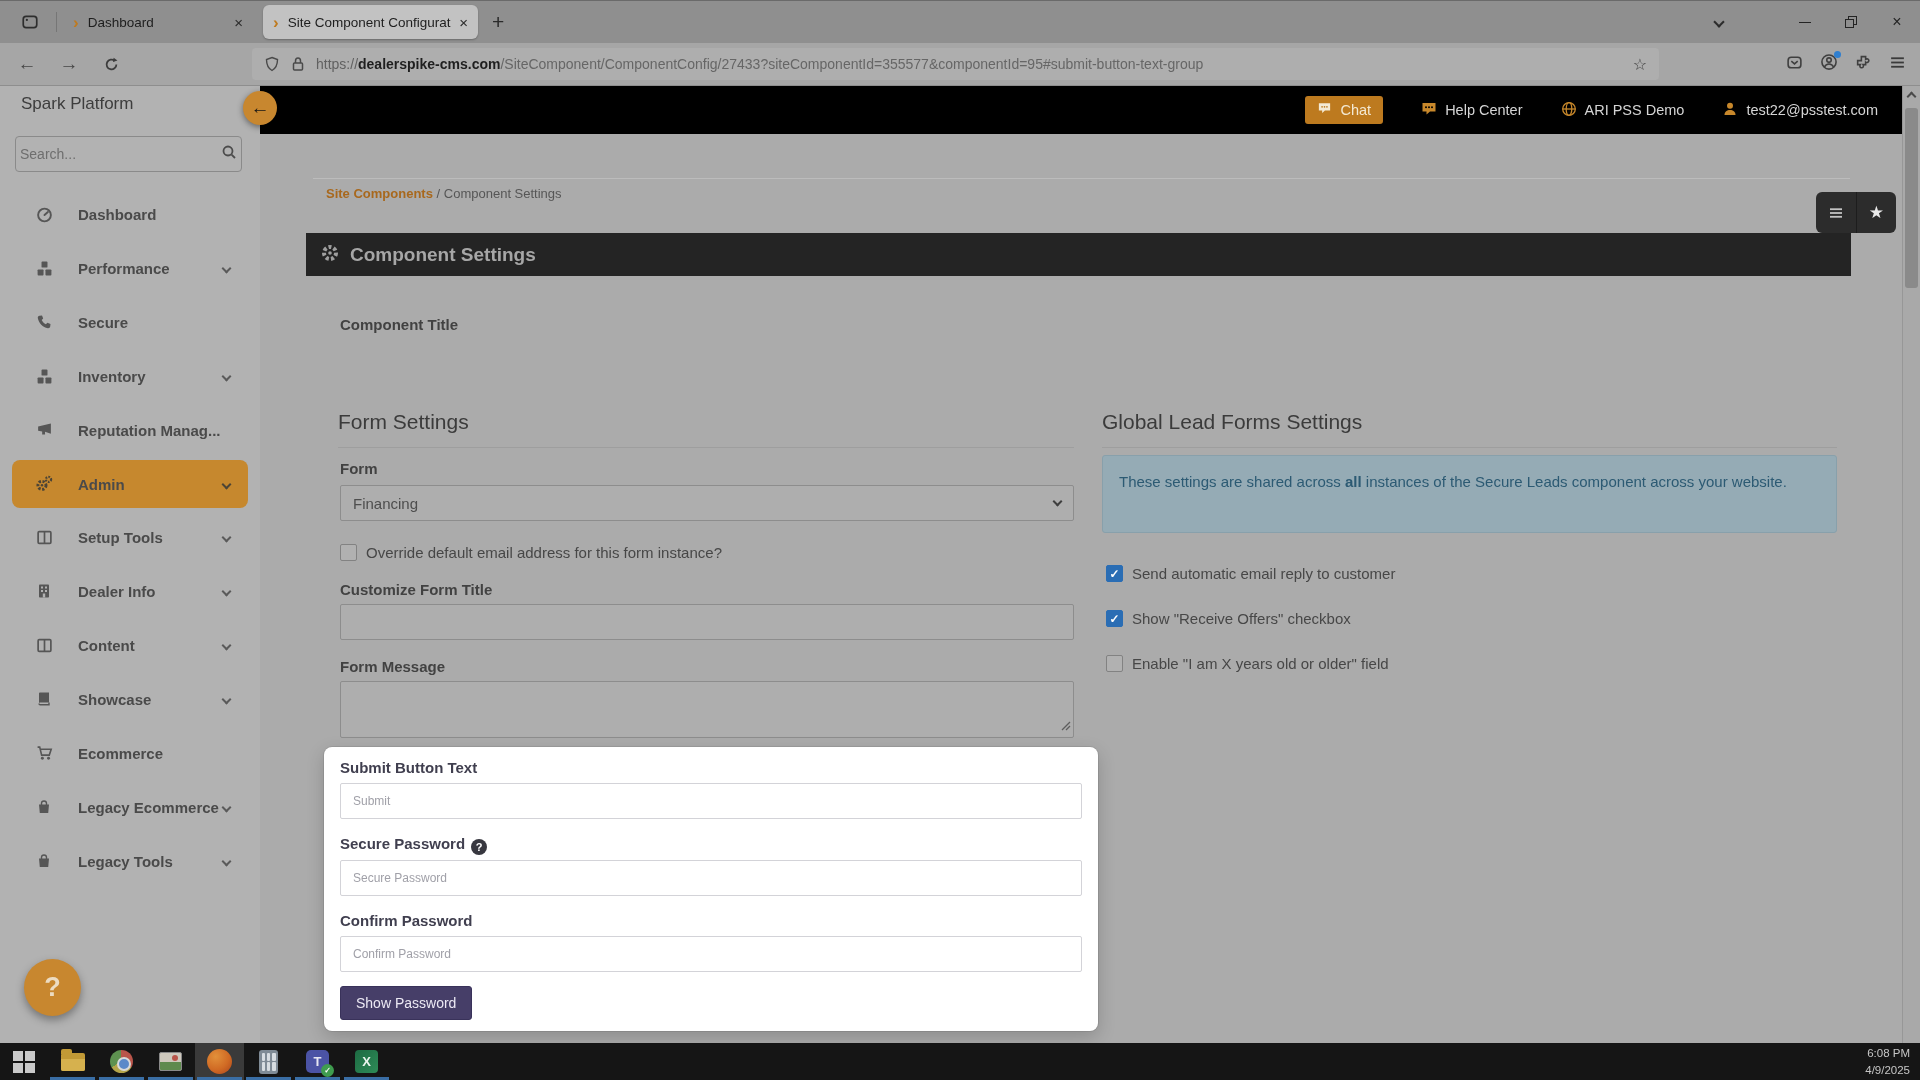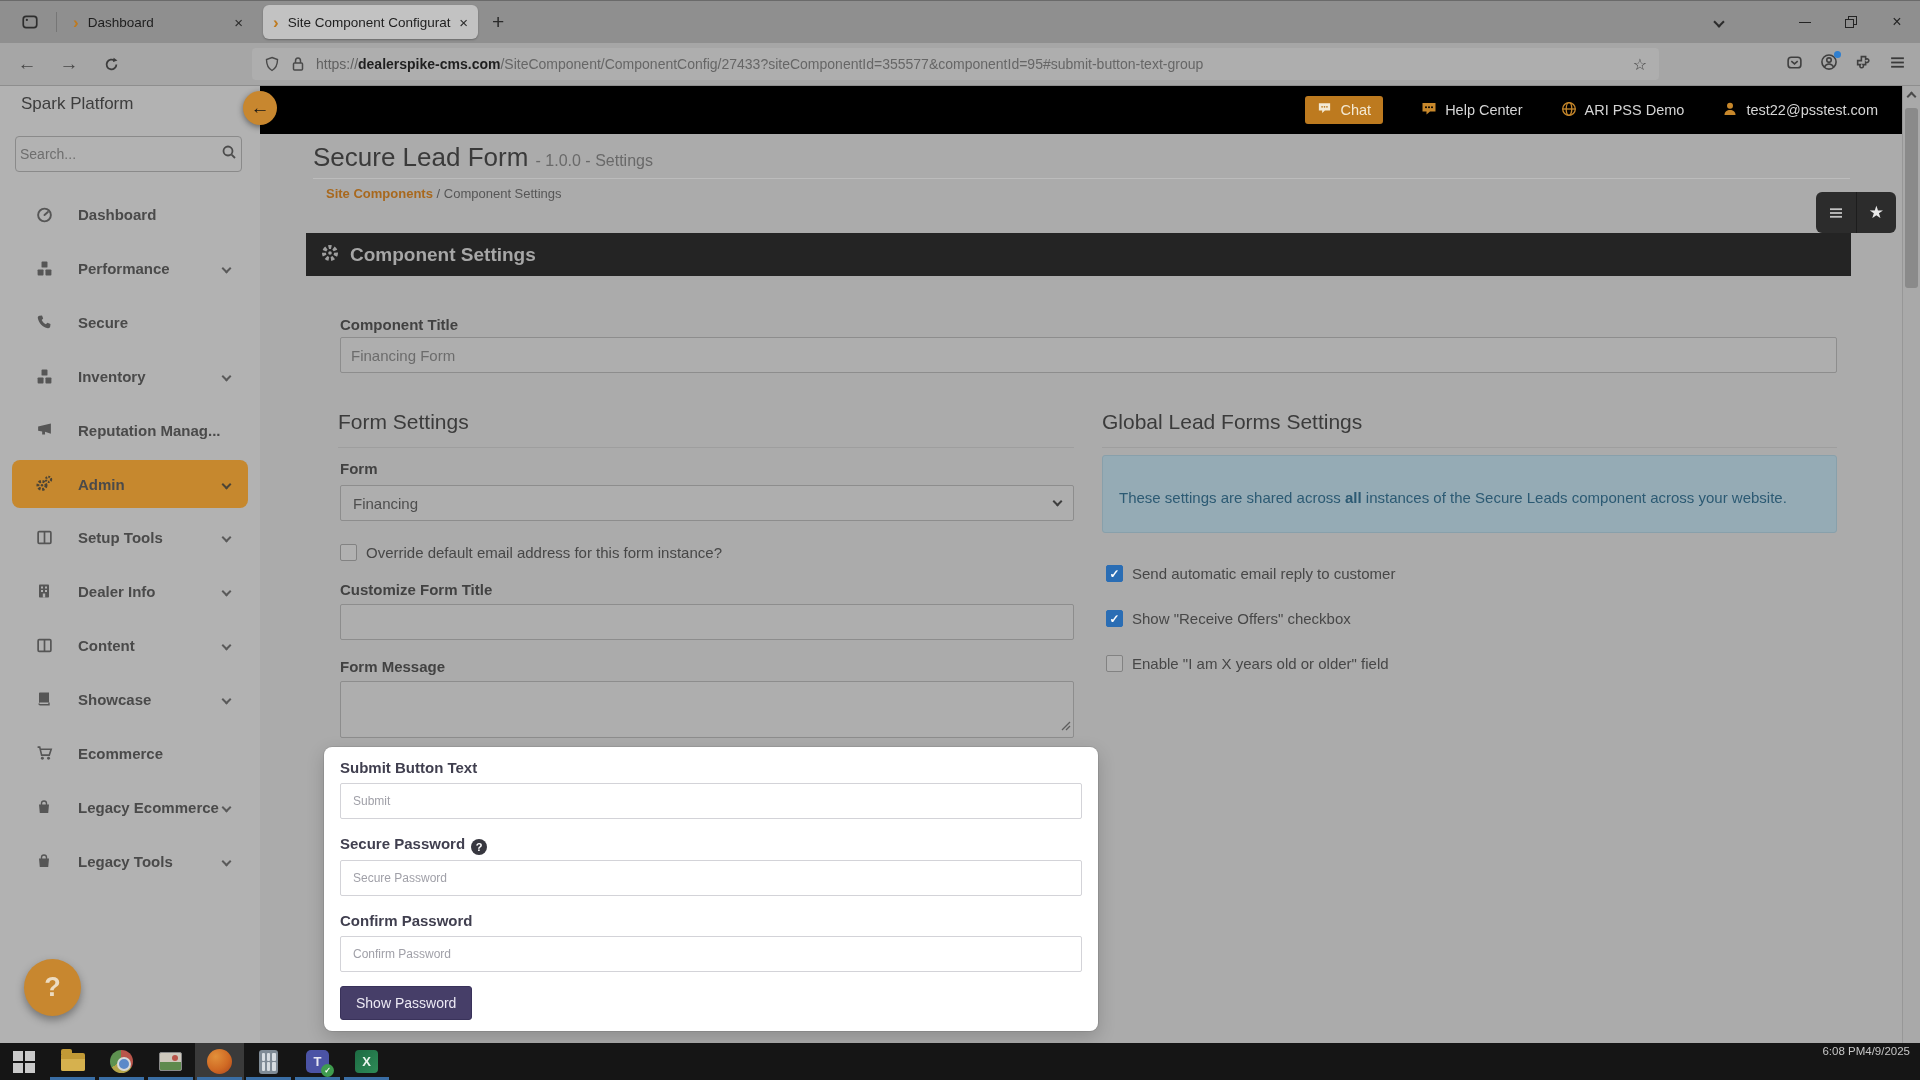--- a/index.html
+++ b/index.html
@@ -88,21 +88,21 @@
   .selectbox .chev { border-color:#3f3f3f; width:7px; height:7px; margin-top:-3px; }
 
   .cbrow { display:flex; align-items:center; gap:9px; font-size:15px; color:#474747; }
   .cbx { width:17px; height:17px; border:1px solid #828282; background:#b1b1b1; border-radius:2px; flex:0 0 auto; display:flex; align-items:center; justify-content:center; }
   .cbx.checked { background:#2a6db4; border-color:#2a6db4; }
   .cbx.checked::after { content:"✓"; color:#fff; font-size:12px; font-weight:700; }
 
   .txtarea { position:relative; width:100%; height:57px; border:1px solid #8d8d8d; background:#aeaeae; border-radius:2px; }
   .grip { position:absolute; right:2px; bottom:2px; }
 
-  .infobox { position:absolute; left:0; top:321px; width:735px; height:78px; background:#95abb5; border:1px solid #88a0ab; border-radius:3px; padding:30px 16px; font-size:15px; color:#2c5a73; line-height:1.55; }
+  .infobox { position:absolute; left:0; top:321px; width:735px; height:78px; background:#95abb5; border:1px solid #88a0ab; border-radius:3px; padding:14px 16px; font-size:15px; color:#2c5a73; line-height:1.55; }
   .infobox b { font-weight:700; }
 
   
   .spotcard { position:absolute; left:64px; top:613px; width:774px; height:284px; background:#ffffff; border-radius:8px; box-shadow:0 0 0 1px rgba(0,0,0,.08), 0 6px 18px rgba(0,0,0,.18); }
   .wlbl { font-size:15px; font-weight:700; color:#403f4f; }
   .winp { width:742px; height:36px; border:1px solid #d3d3d8; background:#fff; border-radius:2px; font-family:"Liberation Sans",sans-serif; font-size:12px; color:#3f3f4a; padding:0 12px; outline:none; }
   .winp::placeholder { color:#a0a0a8; }
   .qico { display:inline-flex; width:16px; height:16px; border-radius:50%; background:#37373f; color:#fff; font-size:11px; font-weight:700; align-items:center; justify-content:center; margin-left:6px; vertical-align:-2px; }
   .purple-btn { display:inline-block; background:#463e68; color:#ece9f4; font-size:14px; font-family:"Liberation Sans",sans-serif; border:1px solid #39325a; border-radius:3px; padding:8px 15px; }
 
@@ -126,21 +126,21 @@
   .chrome::after { content:""; position:absolute; left:6.5px; top:6.5px; width:10px; height:10px; border-radius:50%; background:#5b89c9; border:2px solid #d9d9d9; }
   .paint { width:23px; height:19px; background:#cfc9bd; border:1px solid #8a8a8a; border-radius:2px; position:relative; overflow:hidden; }
   .paint::before { content:""; position:absolute; bottom:0; left:0; width:100%; height:8px; background:#5e8a4e; }
   .paint::after { content:""; position:absolute; top:2px; right:3px; width:6px; height:6px; border-radius:50%; background:#b9554a; }
   .ffball { width:25px; height:25px; border-radius:50%; background:radial-gradient(circle at 35% 30%, #e2903a 0%, #d06a24 55%, #a8431c 100%); }
   .calc { width:19px; height:24px; background:#7f8b96; border-radius:3px; padding:3px 2.5px; display:grid; grid-template-columns:repeat(3,1fr); gap:1.5px; }
   .calc i { background:#d7dde2; border-radius:1px; }
   .teams { width:23px; height:23px; border-radius:5px; background:#4b53a5; color:#e6e6f2; font-size:13px; font-weight:700; display:flex; align-items:center; justify-content:center; position:relative; }
   .teams .chk { position:absolute; right:-5px; bottom:-4px; width:13px; height:13px; border-radius:50%; background:#3f9c4f; color:#fff; font-size:8px; display:flex; align-items:center; justify-content:center; }
   .excel { width:23px; height:23px; border-radius:4px; background:linear-gradient(135deg,#1d6b43,#2e8b57); color:#eaf4ee; font-size:13px; font-weight:700; display:flex; align-items:center; justify-content:center; }
-  .clock { margin-left:auto; padding-right:10px; text-align:right; color:#c6c6c6; font-size:11.5px; line-height:1.4; display:flex; flex-direction:row; justify-content:center; }
+  .clock { margin-left:auto; padding-right:10px; text-align:right; color:#c6c6c6; font-size:11.5px; line-height:1.4; display:flex; flex-direction:column; justify-content:center; }
 </style>
 </head>
 <body>
 
 <div class="titlebar">
   <div class="ffview">
     <svg width="18" height="18" viewBox="0 0 16 16">
         <g fill="none" stroke="#2e2e2e" stroke-width="1.5">
           <rect x="2" y="3" width="12" height="10" rx="2.5"></rect>
           <circle cx="5.2" cy="6.2" r="1" fill="#2e2e2e" stroke="none"></circle>
@@ -432,21 +432,20 @@
               <g fill="#c8882b">
                 <circle cx="8" cy="4.8" r="3"></circle>
                 <path d="M2.5 14 C2.5 10.8 5 9 8 9 C11 9 13.5 10.8 13.5 14 Z"></path>
               </g>
             </svg></span>
         <span>test22@psstest.com</span>
       </div>
     </div>
 
     <div class="content">
-      <div class="pgtitle"><span>Secure Lead Form</span> <span class="pgsub">- 1.0.0 - Settings</span></div>
       <div class="titlerule"></div>
       <div class="crumbs">
         <span class="lnk">Site Components</span>
         <span>/</span>
         <span>Component Settings</span>
       </div>
 
       <div class="actions-pill">
         <span class="half">
             <svg width="16" height="16" viewBox="0 0 16 16">
@@ -462,23 +461,20 @@
 
       <div class="panel-head">
         <span><svg width="20" height="20" viewBox="0 0 20 20">
               <circle cx="10" cy="10" r="6" fill="none" stroke="#9f9f9f" stroke-width="4" stroke-dasharray="3 2.2"></circle>
               <circle cx="10" cy="10" r="1.8" fill="#9f9f9f"></circle>
             </svg></span>
         <span class="pt">Component Settings</span>
       </div>
 
       <div class="abs lbl" style="left:80px; top:182px;">Component Title</div>
-      <div class="abs" style="left:80px; top:203px; width:1497px;">
-        <input class="inp" value="Financing Form" style="">
-      </div>
 
       <div class="abs sect-head" style="left:78px; top:276px; width:736px;">Form Settings</div>
       <div class="abs lbl" style="left:80px; top:326px;">Form</div>
       <div class="abs selectbox" style="left:80px; top:351px; width:734px;">
         <span>Financing</span>
         <span class="chev"></span>
       </div>
       <label class="abs cbrow" style="left:80px; top:410px;">
         <span class="cbx"></span>
         <span>Override default email address for this form instance?</span>

